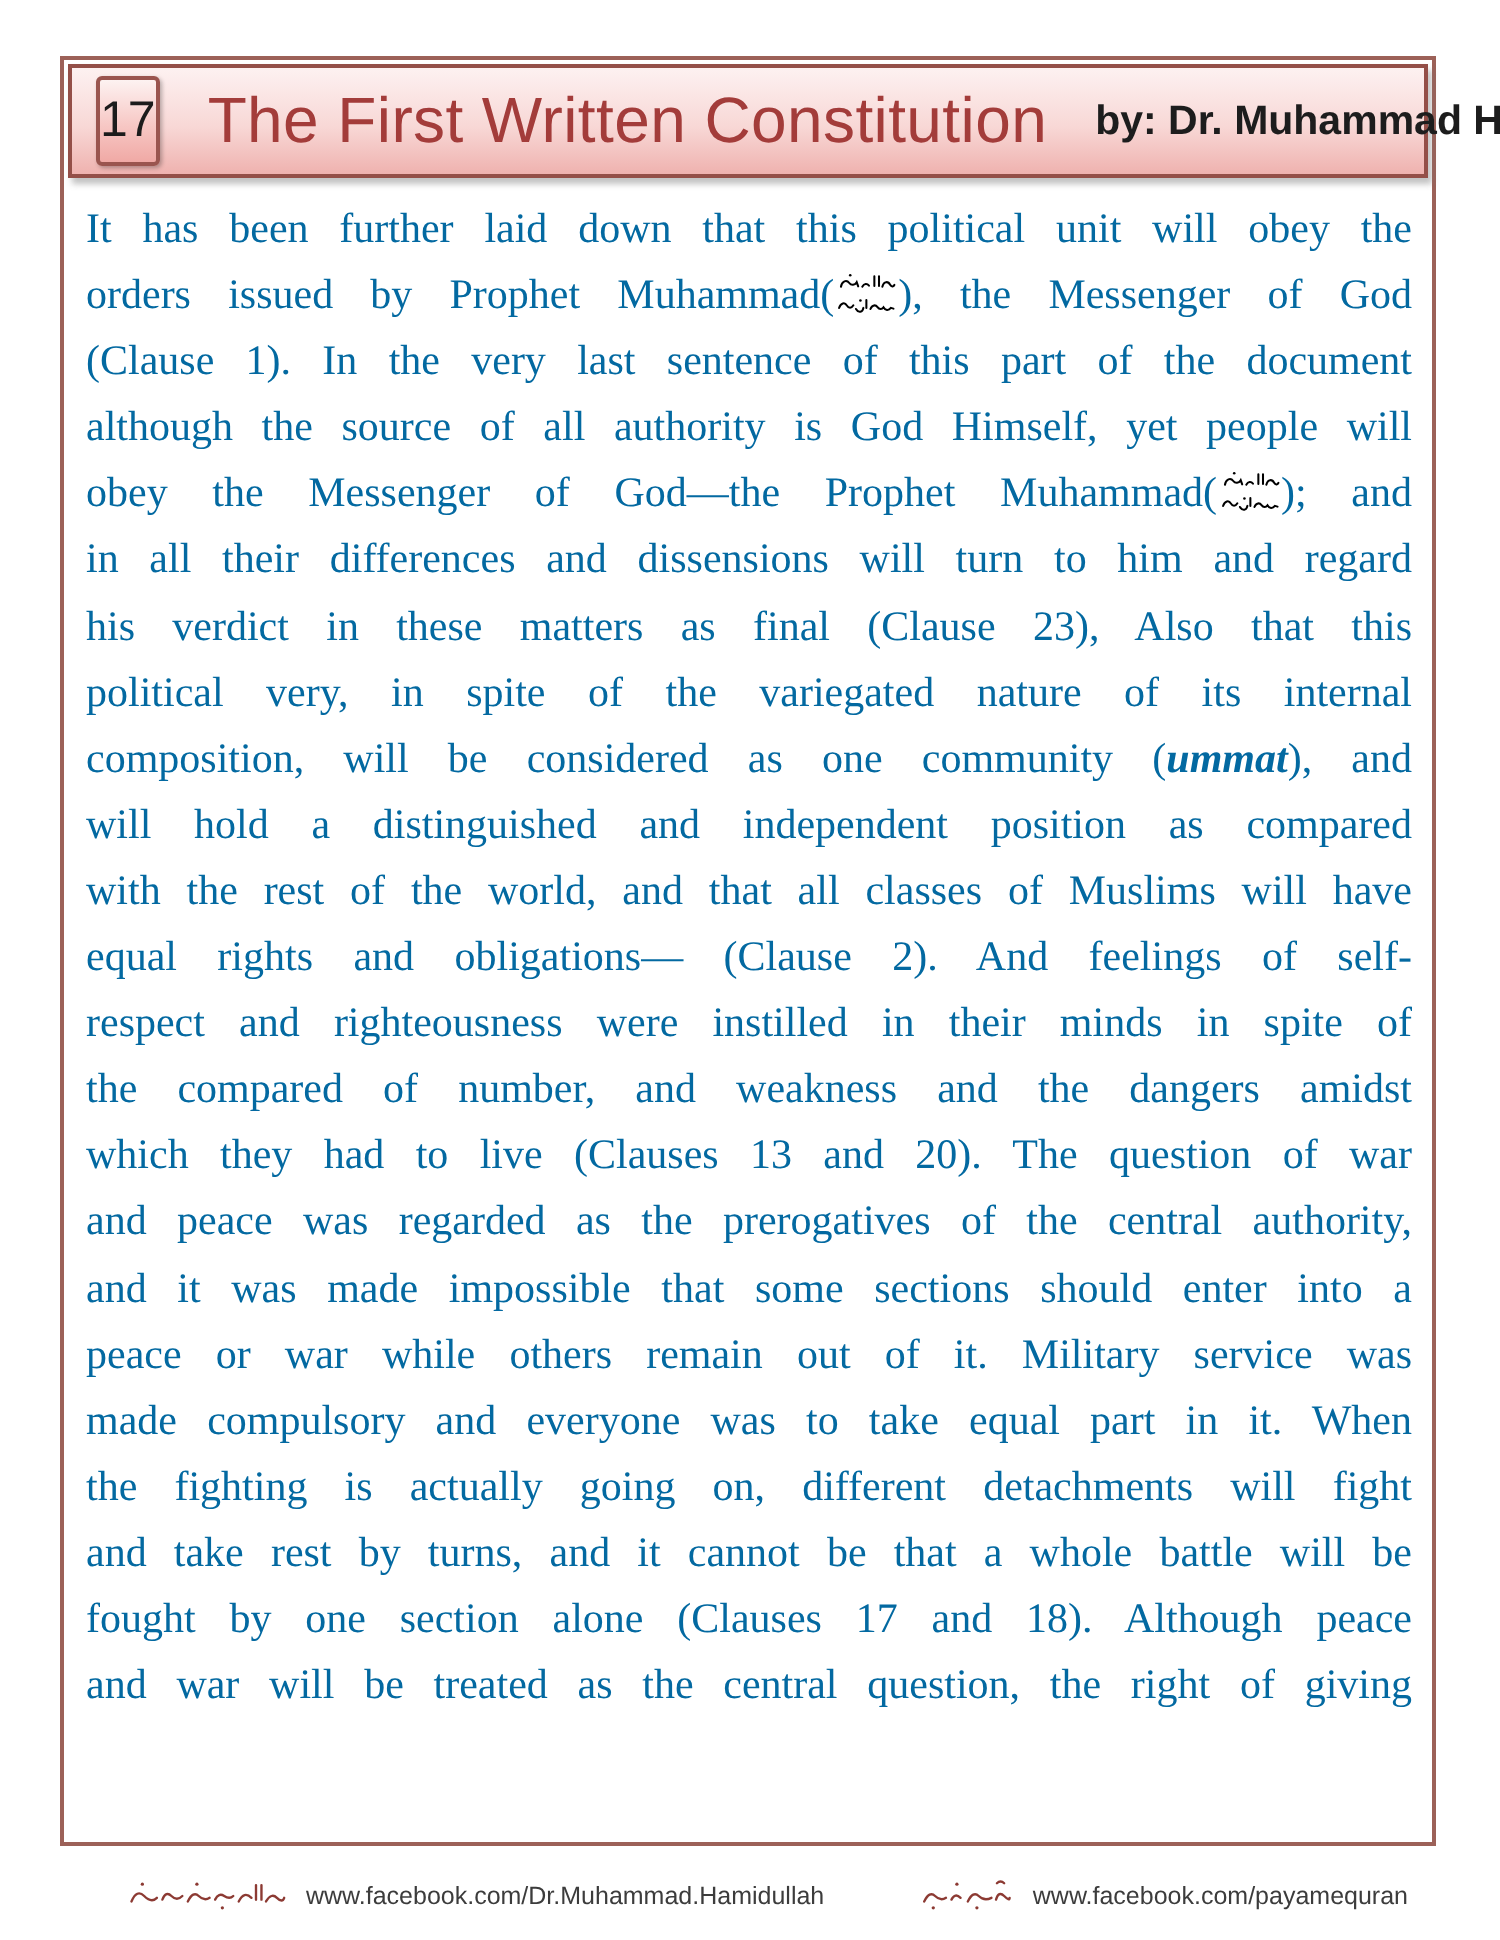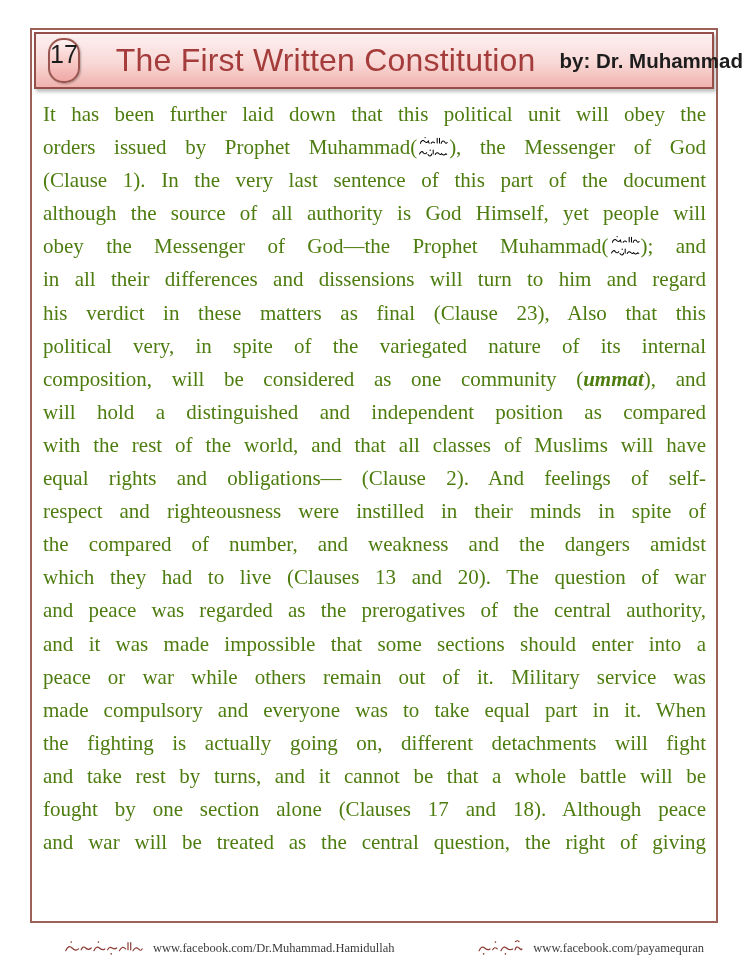--- a/index.html
+++ b/index.html
@@ -16,47 +16,47 @@
   
   .header{
     margin:2px;height:57px;box-sizing:border-box;
     border:2px solid #944f48;
     background:linear-gradient(#fdf1f1 0%, #f8d8d6 55%, #efb2af 100%);
     box-shadow:2px 3px 3px rgba(120,120,120,.45);
     display:flex;align-items:center;padding:0 12px;
   }
   .badge{
     width:42px;height:45px;box-sizing:border-box;
-    border:2px solid #9a554f;border-radius:15px;
+    border:2px solid #9a554f;border-radius:3px;
     background:linear-gradient(#fdf2f1 0%, #f7c8c5 55%, #f0a9a5 100%);
     box-shadow:1px 1px 2px rgba(0,0,0,.28);
-    display:flex;align-items:flex-start;justify-content:center;
-    font-size:25px;color:#1c1c1c;margin-right:36px;
+    display:flex;align-items:center;justify-content:center;
+    font-size:25px;color:#1c1c1c;margin-right:24px;
   }
   .title{color:#a33c3a;font-weight:normal;font-size:32px;letter-spacing:.2px;white-space:nowrap;}
   .byline{color:#1d1d1d;font-weight:bold;font-size:20.5px;margin-left:24px;white-space:nowrap;}
   
   .body-text{
     padding:7px 10px 0 11px;
     font-family:"Liberation Serif", serif;
-    font-size:21px;color:#4d7c0f;
+    font-size:21px;color:#0369a1;
   }
   .line{
     text-align:justify;text-align-last:justify;
     height:33.1px;line-height:33.1px;overflow:hidden;
   }
   .emph{font-weight:bold;font-style:italic;}
   .pbuh{display:inline-block;width:30px;height:26px;vertical-align:-7px;margin:0 1px;}
   .pbuh svg{display:block;}
   
   .footer-bar{
     position:absolute;left:30px;top:938px;width:688px;box-sizing:border-box;
     display:flex;justify-content:space-between;align-items:center;
     padding:0 14px 0 32px;
-    font-family:Liberation Serif, serif;font-size:12.5px;color:#3c3c3c;
+    font-family:Liberation Sans, sans-serif;font-size:12.5px;color:#3c3c3c;
   }
   .footer-group{display:flex;align-items:center;gap:9px;}
   .footer-url{white-space:nowrap;}
   .calligraphy svg{display:block;}
 </style>
 </head>
 <body>
 
 <div class="page-box">
 

